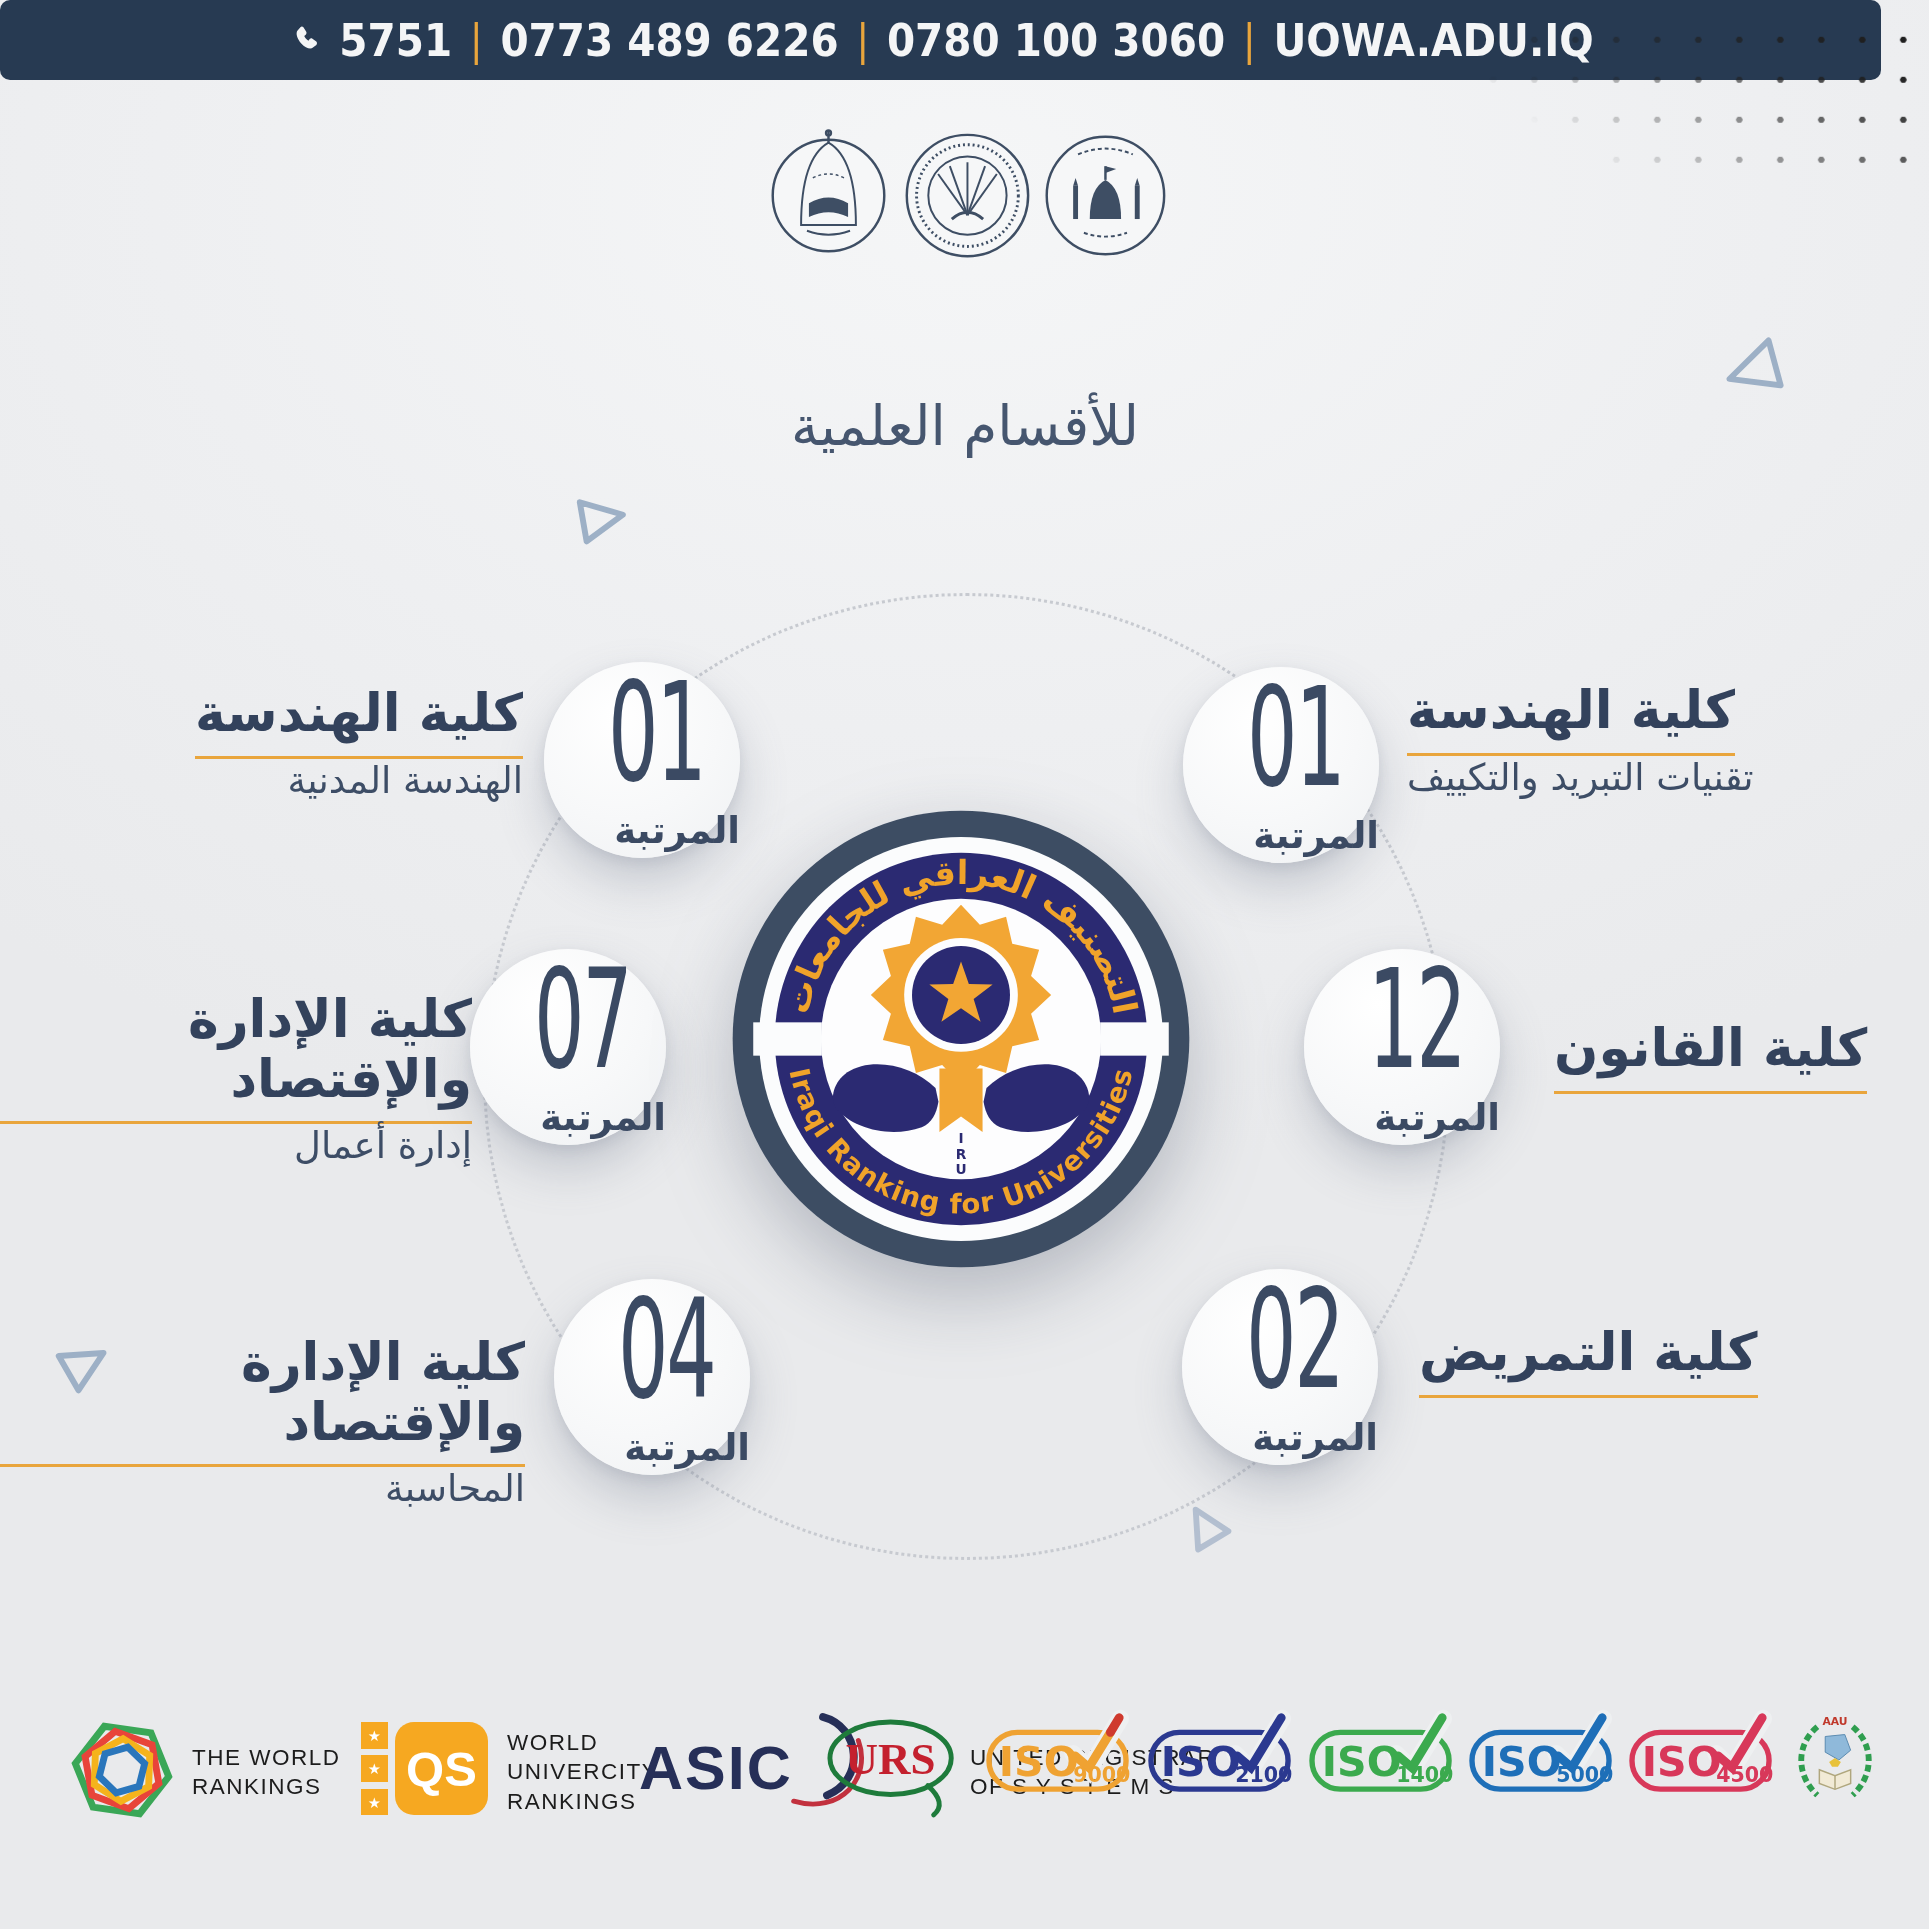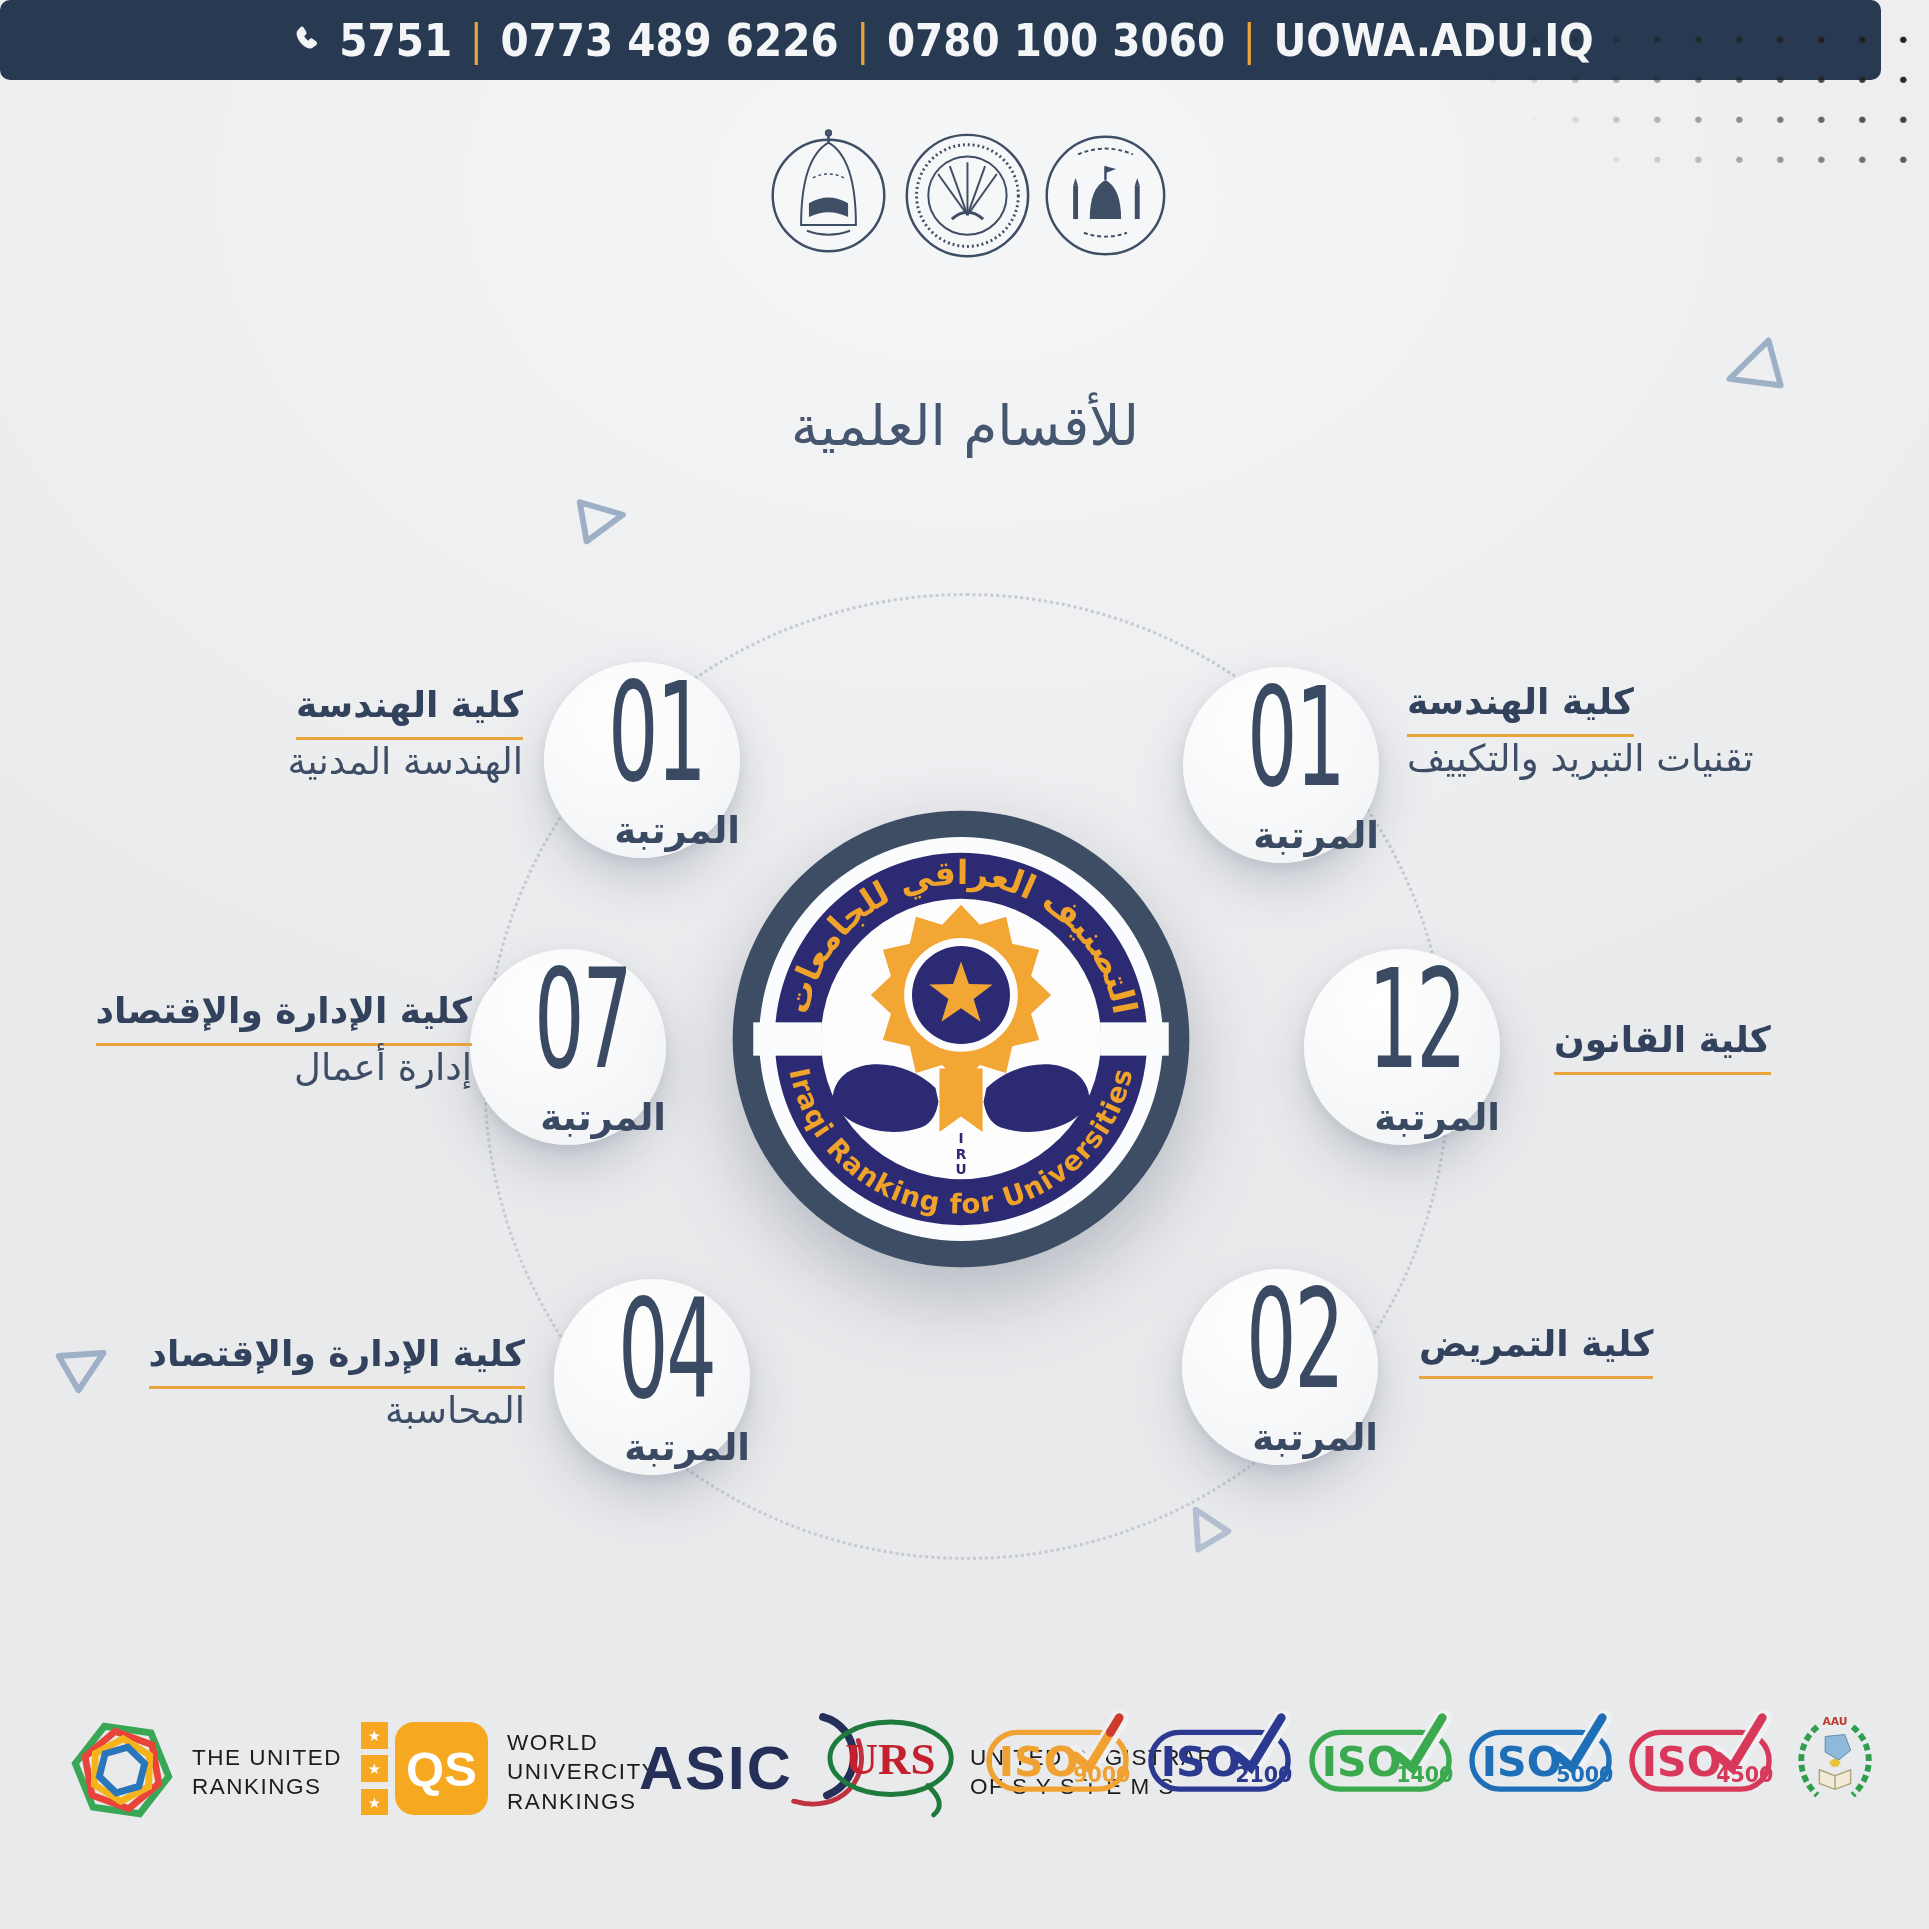--- a/index.html
+++ b/index.html
@@ -32,21 +32,21 @@
     box-shadow:0 23.5px 47px rgba(105,115,135,.30), 0 4.9px 11.8px rgba(105,115,135,.14);
     display:flex;flex-direction:column;align-items:flex-end;justify-content:center;
   }
   .rank-number{
     font-size:137px;line-height:.95;font-weight:400;color:#3b4a63;
     letter-spacing:-3.9px;transform:scaleX(.58);
   }
   .rank-word{font-size:37px;font-weight:bold;color:#3b4a63;margin-top:10px;}
   
   .rank-label{color:#33425c;}
-  .rank-label .college{font-size:36px;font-weight:bold;line-height:1.15;}
+  .rank-label .college{font-size:52px;font-weight:bold;line-height:1.15;}
   .rank-label .college span{display:inline-block;border-bottom:3.9px solid #e9a53c;padding-bottom:11.8px;}
   .rank-label .dept{font-size:37px;font-weight:normal;color:#3d4d66;margin-top:0;line-height:1.2;}
   .lbl-right{text-align:left;}
   .lbl-left{text-align:right;}
   
   .logo-text{font-family:"Liberation Sans", sans-serif;color:#1c1c1c;font-size:22.5px;line-height:1.3;letter-spacing:2px;font-weight:bold;}
   .logo-text.thin{font-weight:normal;letter-spacing:1.5px;}
   .qs-star{width:26.5px;height:26.5px;background:#f6a821;color:#fff;font-size:14.7px;display:flex;align-items:center;justify-content:center;margin-bottom:6.9px;}
   .qs-big{width:93px;height:93px;background:#f6a821;color:#fff;font-size:49px;font-weight:bold;display:flex;align-items:center;justify-content:center;font-family:"Liberation Sans",sans-serif;border-radius:19px;}
   .asic-word{font-family:"Liberation Sans",sans-serif;font-size:61px;font-weight:bold;color:#262f58;letter-spacing:2px;}
@@ -211,21 +211,21 @@
 
   <svg class="abs" style="left:69px;top:1717px" width="106" height="106" viewBox="-54 -54 108 108">
     <g fill="none" stroke-width="7">
       <polygon points="48,0 24,41.6 -24,41.6 -48,0 -24,-41.6 24,-41.6" stroke="#3aa757" transform="rotate(8)"></polygon>
       <polygon points="40,0 20,34.6 -20,34.6 -40,0 -20,-34.6 20,-34.6" stroke="#e8443a" transform="rotate(20)"></polygon>
       <polygon points="32,0 16,27.7 -16,27.7 -32,0 -16,-27.7 16,-27.7" stroke="#f5b31c" transform="rotate(32)"></polygon>
       <polygon points="24,0 12,20.8 -12,20.8 -24,0 -12,-20.8 12,-20.8" stroke="#2a76bb" transform="rotate(44)"></polygon>
     </g>
   </svg>
   <div class="abs logo-text thin" style="left:192px;top:1743px">
-    <div>THE UNITED</div>
+    <div>THE WORLD</div>
     <div>RANKINGS</div>
   </div>
 
   <div class="abs" style="left:361px;top:1722px">
     <div class="qs-star">★</div>
     <div class="qs-star">★</div>
     <div class="qs-star">★</div>
   </div>
   <div class="abs qs-big" style="left:395px;top:1722px">QS</div>
   <div class="abs logo-text thin" style="left:507px;top:1728px">

